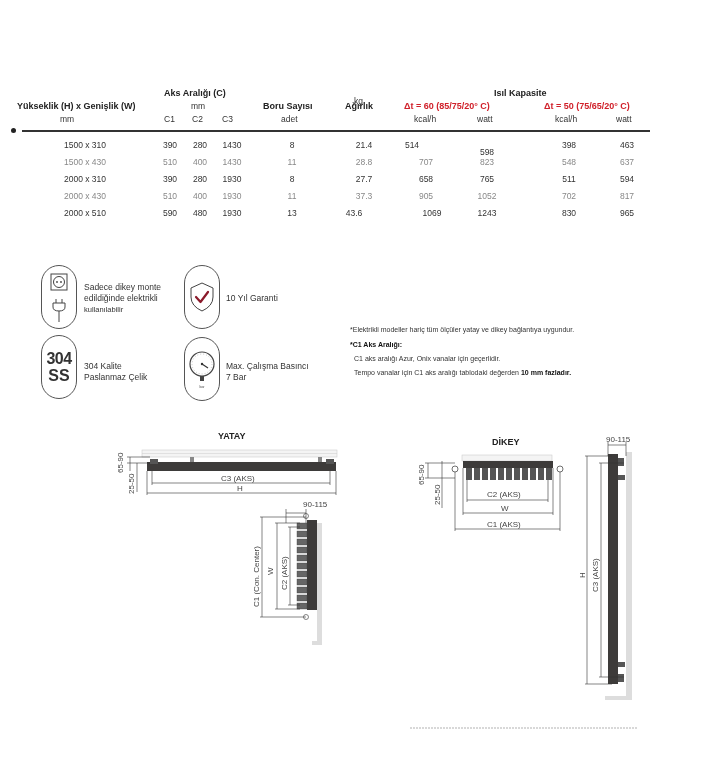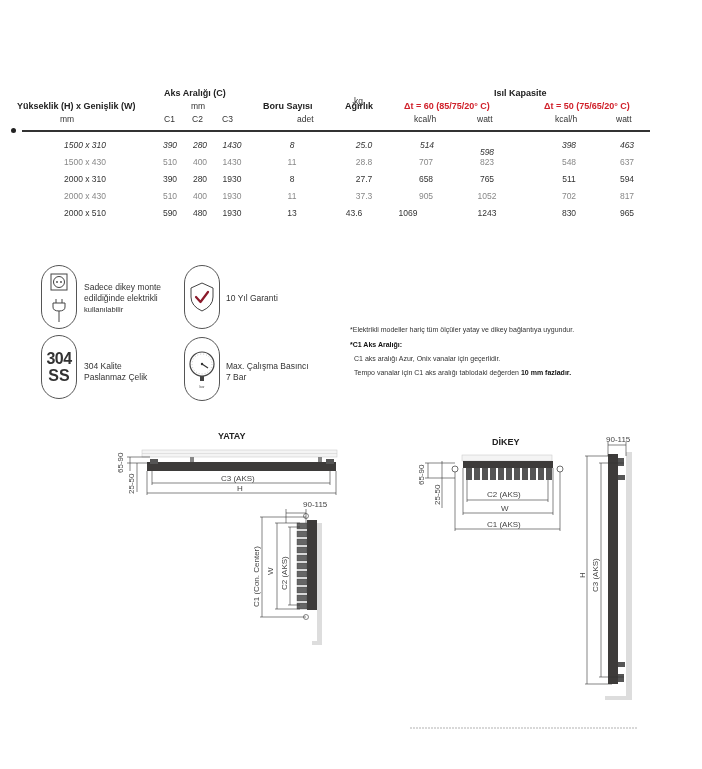--- a/index.html
+++ b/index.html
@@ -35,44 +35,44 @@
   <div class="abs hdr-b" style="left:17px; top:101px;">Yükseklik (H) x Genişlik (W)</div>
   <div class="abs hdr-n" style="left:60px; top:114px;">mm</div>
 
   <div class="abs hdr-b" style="left:164px; top:88px;">Aks Aralığı (C)</div>
   <div class="abs hdr-n" style="left:191px; top:101px;">mm</div>
   <div class="abs hdr-n" style="left:164px; top:114px;">C1</div>
   <div class="abs hdr-n" style="left:192px; top:114px;">C2</div>
   <div class="abs hdr-n" style="left:222px; top:114px;">C3</div>
 
   <div class="abs hdr-b" style="left:263px; top:101px;">Boru Sayısı</div>
-  <div class="abs hdr-n" style="left:281px; top:114px;margin-left:16px;">adet</div>
+  <div class="abs hdr-n" style="left:281px; top:114px;">adet</div>
 
   <div class="abs hdr-b" style="left:345px; top:101px;">Ağırlık</div>
   <div class="abs hdr-n" style="left:354px; top:96px;">kg</div>
 
   <div class="abs hdr-b" style="left:494px; top:88px;">Isıl Kapasite</div>
   <div class="abs hdr-b red" style="left:404px; top:101px;">Δt = 60 (85/75/20° C)</div>
   <div class="abs hdr-n" style="left:414px; top:114px;">kcal/h</div>
   <div class="abs hdr-n" style="left:477px; top:114px;">watt</div>
   <div class="abs hdr-b red" style="left:544px; top:101px;">Δt = 50 (75/65/20° C)</div>
   <div class="abs hdr-n" style="left:555px; top:114px;">kcal/h</div>
   <div class="abs hdr-n" style="left:616px; top:114px;">watt</div>
 
   <div class="bullet"></div>
   <div class="table-rule"></div>
 
-  <div class="row-dark" style="position:absolute; left:0; top:140px; width:702px; height:12px;font-style:italic;">
+  <div class="row-dark" style="position:absolute; left:0; top:140px; width:702px; height:12px;">
     <span class="cell" style="left:40px; width:90px;">1500 x 310</span>
     <span class="cell" style="left:158px; width:24px;">390</span>
     <span class="cell" style="left:188px; width:24px;">280</span>
     <span class="cell" style="left:218px; width:28px;">1430</span>
     <span class="cell" style="left:280px; width:24px;">8</span>
-    <span class="cell" style="left:350px; width:28px;">25.0</span>
-    <span class="cell" style="left:412px; width:30px;">514</span>
+    <span class="cell" style="left:350px; width:28px;">21.4</span>
+    <span class="cell" style="left:397px; width:30px;">514</span>
     <span class="cell" style="left:472px; width:30px;margin-top:7px;">598</span>
     <span class="cell" style="left:554px; width:30px;">398</span>
     <span class="cell" style="left:612px; width:30px;">463</span>
   </div>
   <div class="row-light" style="position:absolute; left:0; top:157px; width:702px; height:12px;">
     <span class="cell" style="left:40px; width:90px;">1500 x 430</span>
     <span class="cell" style="left:158px; width:24px;">510</span>
     <span class="cell" style="left:188px; width:24px;">400</span>
     <span class="cell" style="left:218px; width:28px;">1430</span>
     <span class="cell" style="left:280px; width:24px;">11</span>
@@ -106,21 +106,21 @@
     <span class="cell" style="left:554px; width:30px;">702</span>
     <span class="cell" style="left:612px; width:30px;">817</span>
   </div>
   <div class="row-dark" style="position:absolute; left:0; top:208px; width:645px; height:12px;">
     <span class="cell" style="left:40px; width:90px;">2000 x 510</span>
     <span class="cell" style="left:158px; width:24px;">590</span>
     <span class="cell" style="left:188px; width:24px;">480</span>
     <span class="cell" style="left:218px; width:28px;">1930</span>
     <span class="cell" style="left:280px; width:24px;">13</span>
     <span class="cell" style="left:340px; width:28px;">43.6</span>
-    <span class="cell" style="left:393px; width:30px;">1069</span>
+    <span class="cell" style="left:417px; width:30px;">1069</span>
     <span class="cell" style="left:472px; width:30px;">1243</span>
     <span class="cell" style="left:554px; width:30px;">830</span>
     <span class="cell" style="left:612px; width:30px;">965</span>
   </div>
 </div>
 
 <div>
 
   <div class="pill" style="left:41px; top:265px;">
     <svg width="30" height="58" viewBox="0 0 30 58">

